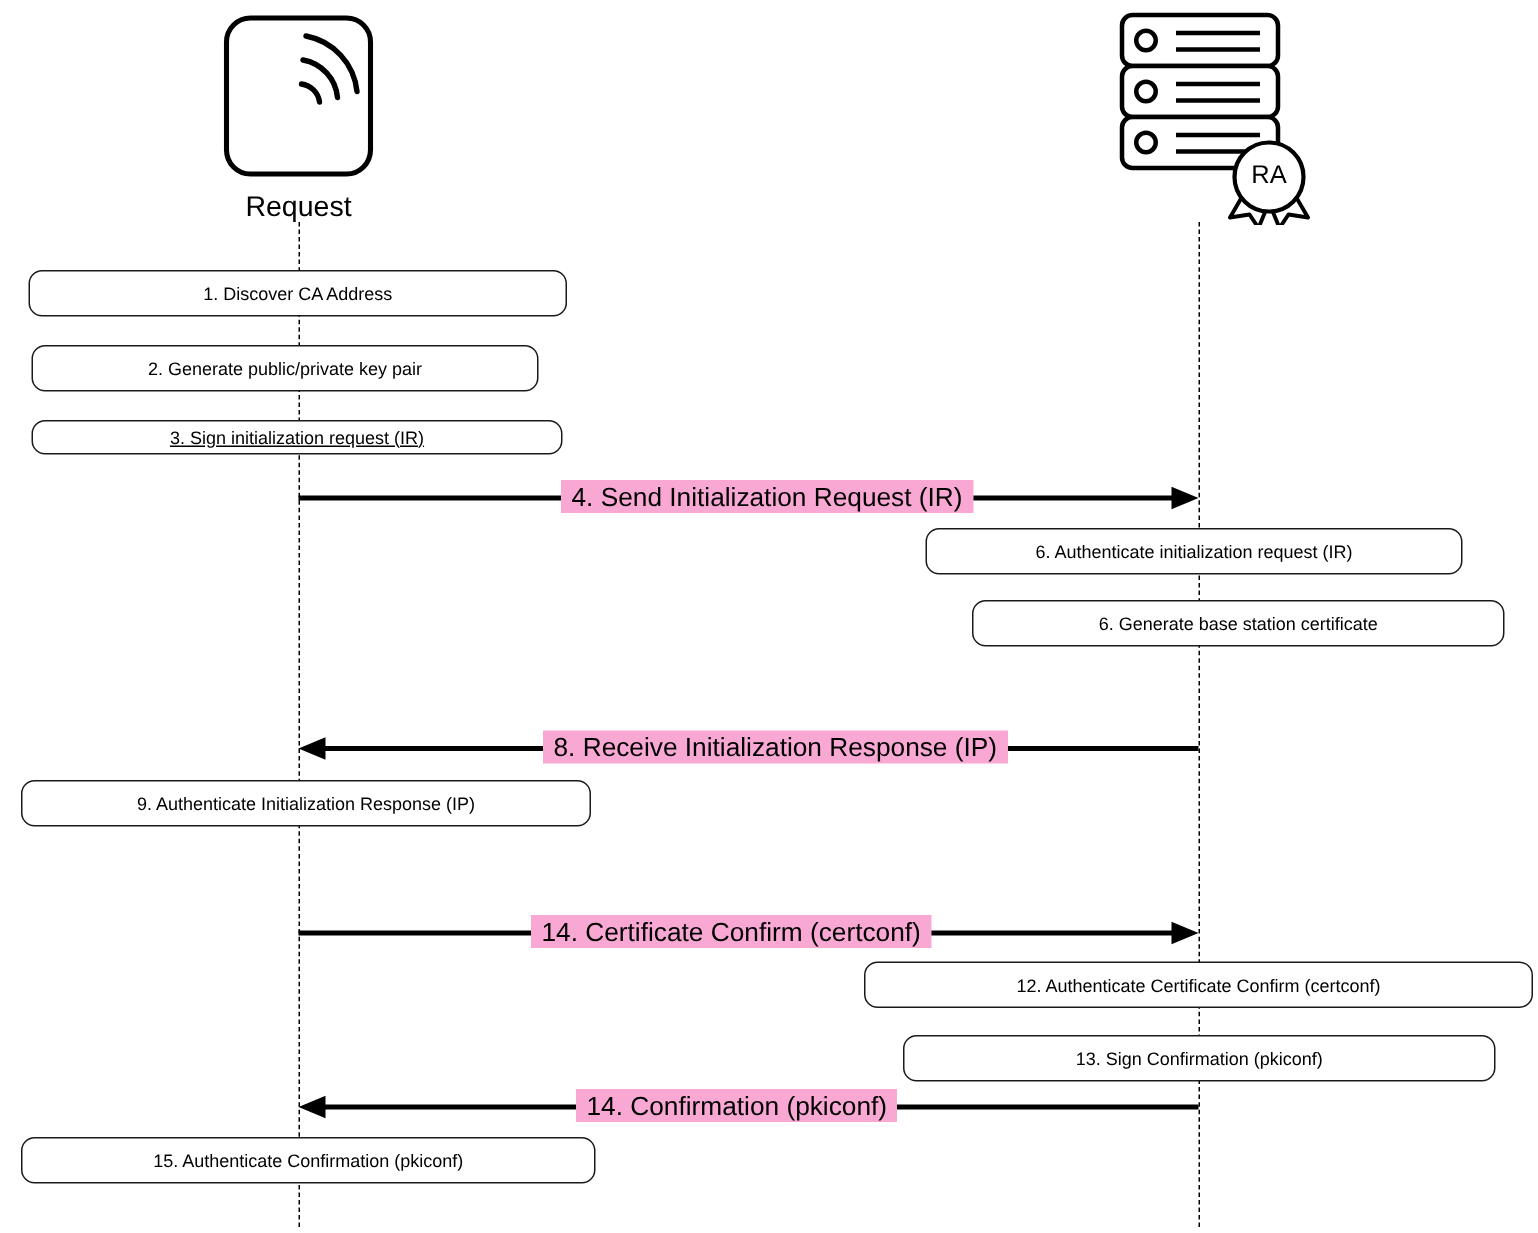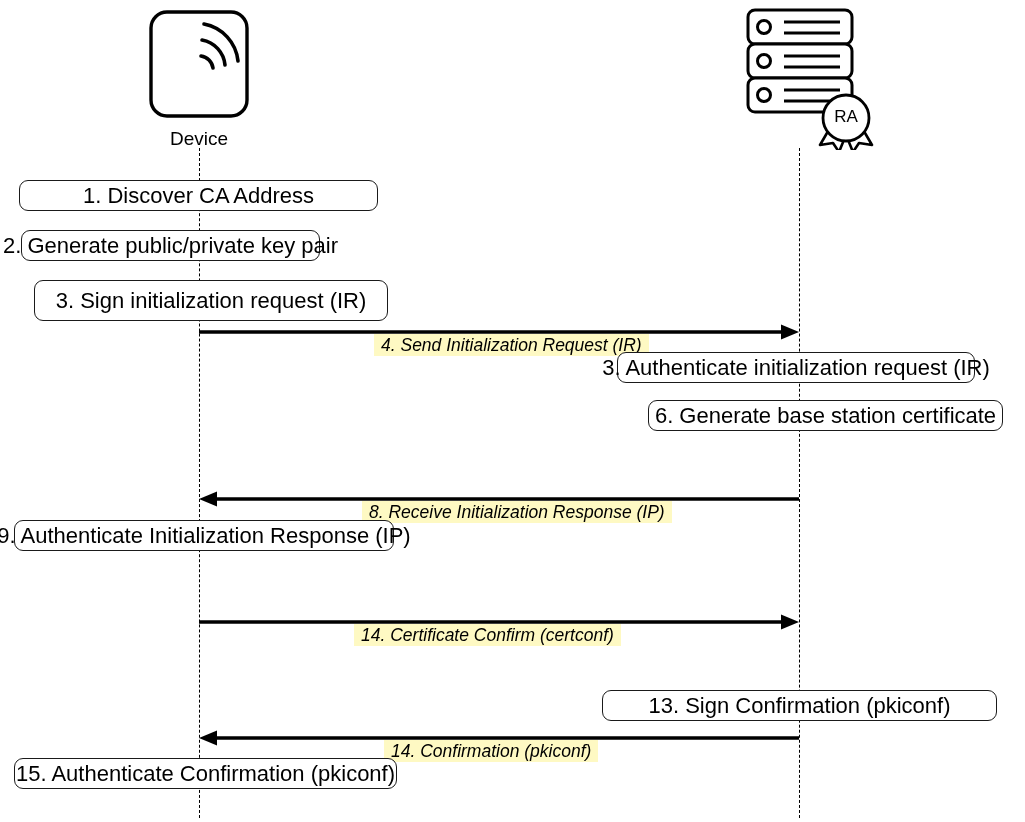--- a/index.html
+++ b/index.html
@@ -38,69 +38,68 @@
   }
   .step-box {
     position: absolute;
     box-sizing: border-box;
     background: #ffffff;
     border: 1.8px solid #1a1a1a;
     border-radius: 9px;
     display: flex;
     align-items: center;
     justify-content: center;
-    font-size: 22px;
+    font-size: 12px;
     color: #000000;
     white-space: nowrap;
     z-index: 5;
     padding: 0 10px;
   }
   .msg {
     position: absolute;
     height: 28px;
     z-index: 4;
     display: flex;
     align-items: center;
   }
   .msg svg {
     position: absolute;
     left: 0;
     top: 0;
     overflow: visible;
   }
   .msg-label {
     position: absolute;
-    background: #fef9c3;
+    background: #f9a8d4;
     font-size: 17.5px;
     color: #000000;
     white-space: nowrap;
     padding: 0 7px;
     line-height: 22px;
-    top: 16px;
+    top: 2px;
     z-index: 6;
-    font-style: italic;
   }
 </style>
 </head>
 <body>
 
 <div id="diagram">
 
   <div class="lifeline" style="left:199px; top:148px; height:670px;"></div>
   <div class="lifeline" style="left:799px; top:148px; height:670px;"></div>
 
   <div class="actor-icon" style="left:147px; top:8px; width:104px; height:112px;">
     <svg width="104" height="112" viewBox="0 0 104 112">
       <rect x="4" y="4" width="96" height="104" rx="16" ry="16" fill="#ffffff" stroke="#000000" stroke-width="3.4"></rect>
       <path d="M 57 16 A 42 42 0 0 1 91 53" fill="none" stroke="#000000" stroke-width="3.6" stroke-linecap="round"></path>
       <path d="M 55 32 A 28 28 0 0 1 78 57" fill="none" stroke="#000000" stroke-width="3.6" stroke-linecap="round"></path>
       <path d="M 54 48 A 14 14 0 0 1 66 60" fill="none" stroke="#000000" stroke-width="3.6" stroke-linecap="round"></path>
     </svg>
   </div>
-  <div class="actor-label" style="left:129px; top:128px; width:140px;">Device</div>
+  <div class="actor-label" style="left:129px; top:128px; width:140px;">Request</div>
 
   <div class="actor-icon" style="left:742px; top:4px; width:140px; height:146px;">
     <svg width="140" height="146" viewBox="0 0 140 146">
 
       <rect x="6" y="6" width="104" height="34" rx="7" ry="7" fill="#ffffff" stroke="#000000" stroke-width="3"></rect>
       <circle cx="22" cy="23" r="6.5" fill="#ffffff" stroke="#000000" stroke-width="3"></circle>
       <line x1="42" y1="18" x2="98" y2="18" stroke="#000000" stroke-width="3"></line>
       <line x1="42" y1="29" x2="98" y2="29" stroke="#000000" stroke-width="3"></line>
 
       <rect x="6" y="40" width="104" height="34" rx="7" ry="7" fill="#ffffff" stroke="#000000" stroke-width="3"></rect>
@@ -118,38 +117,38 @@
 
       <circle cx="104" cy="114" r="23" fill="#ffffff" stroke="#000000" stroke-width="2.8"></circle>
     </svg>
   </div>
   <div class="actor-label" style="left:816px; top:107px; width:60px; font-size:17px;">RA</div>
 
   <div class="step-box" style="left:19px; top:180px; width:359px; height:31px;">
     <span>1. Discover CA Address</span>
   </div>
 
-  <div class="step-box" style="left:21px; top:230px; width:299px; height:31px;">
+  <div class="step-box" style="left:21px; top:230px; width:338px; height:31px;">
     <span>2. Generate public/private key pair</span>
   </div>
 
-  <div class="step-box" style="left:34px; top:280px; width:354px; height:41px;">
+  <div class="step-box" style="left:21px; top:280px; width:354px; height:23px;text-decoration:underline;">
     <span>3. Sign initialization request (IR)</span>
   </div>
 
   <div class="msg" style="left:199px; top:318px; width:600px;">
     <svg width="600" height="28">
       <line x1="0" y1="14" x2="589" y2="14" stroke="#000000" stroke-width="3.4"></line>
       <polygon points="600,14 582,6.5 582,21.5" fill="#000000"></polygon>
     </svg>
     <div class="msg-label" style="left:175px;">4. Send Initialization Request (IR)</div>
   </div>
 
   <div class="step-box" style="left:617px; top:352px; width:358px; height:31px;">
-    <span>3. Authenticate initialization request (IR)</span>
+    <span>6. Authenticate initialization request (IR)</span>
   </div>
 
   <div class="step-box" style="left:620px; top:400px; width:355px; height:31px;margin-left:28px;">
     <span>6. Generate base station certificate</span>
   </div>
 
 
   <div class="msg" style="left:199px; top:485px; width:600px;">
     <svg width="600" height="28">
       <line x1="11" y1="14" x2="600" y2="14" stroke="#000000" stroke-width="3.4"></line>
@@ -164,20 +163,23 @@
 
 
   <div class="msg" style="left:199px; top:608px; width:600px;">
     <svg width="600" height="28">
       <line x1="0" y1="14" x2="589" y2="14" stroke="#000000" stroke-width="3.4"></line>
       <polygon points="600,14 582,6.5 582,21.5" fill="#000000"></polygon>
     </svg>
     <div class="msg-label" style="left:155px;">14. Certificate Confirm (certconf)</div>
   </div>
 
+  <div class="step-box" style="left:576px; top:641px; width:446px; height:31px;">
+    <span>12. Authenticate Certificate Confirm (certconf)</span>
+  </div>
 
   <div class="step-box" style="left:602px; top:690px; width:395px; height:31px;">
     <span>13. Sign Confirmation (pkiconf)</span>
   </div>
 
   <div class="msg" style="left:199px; top:724px; width:600px;">
     <svg width="600" height="28">
       <line x1="11" y1="14" x2="600" y2="14" stroke="#000000" stroke-width="3.4"></line>
       <polygon points="0,14 18,6.5 18,21.5" fill="#000000"></polygon>
     </svg>

